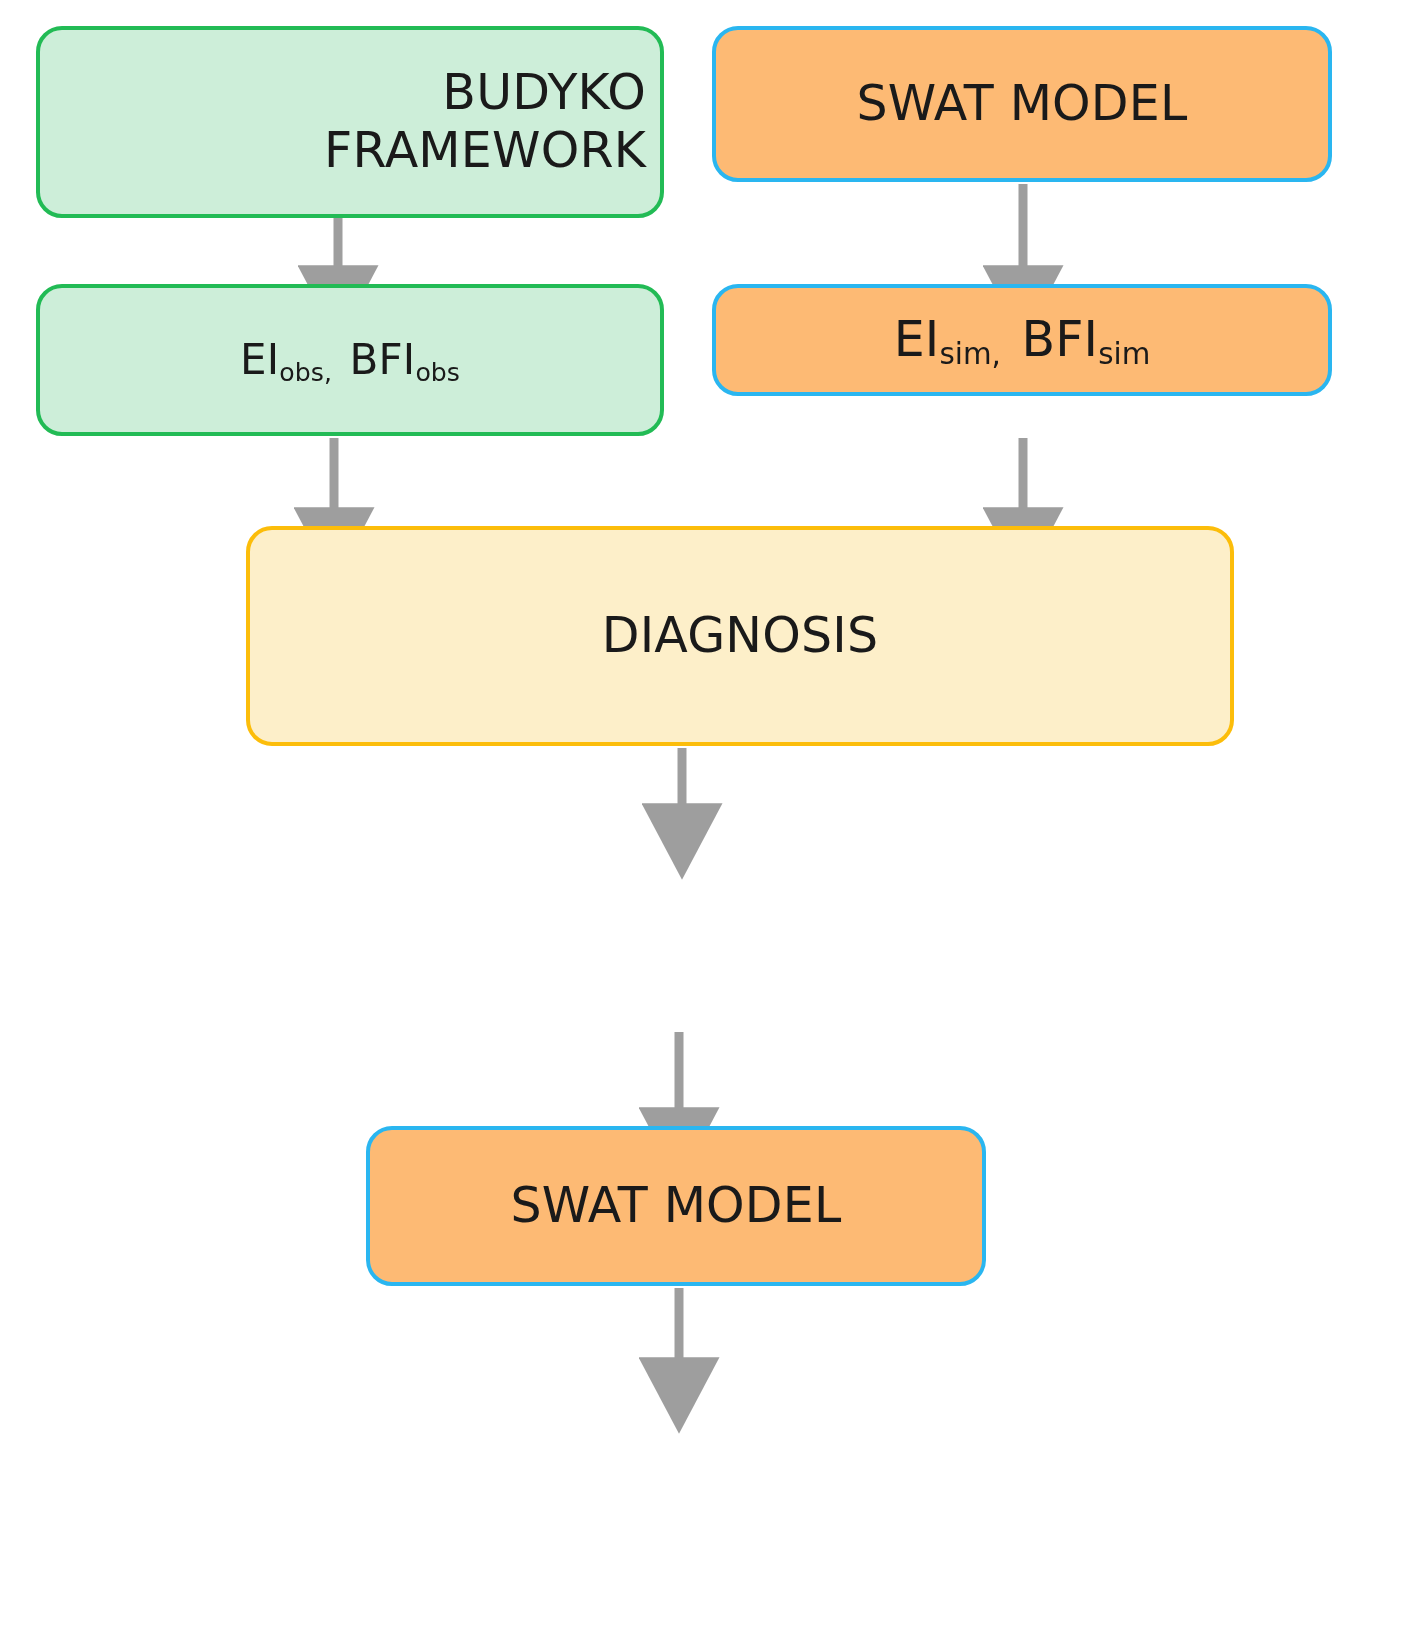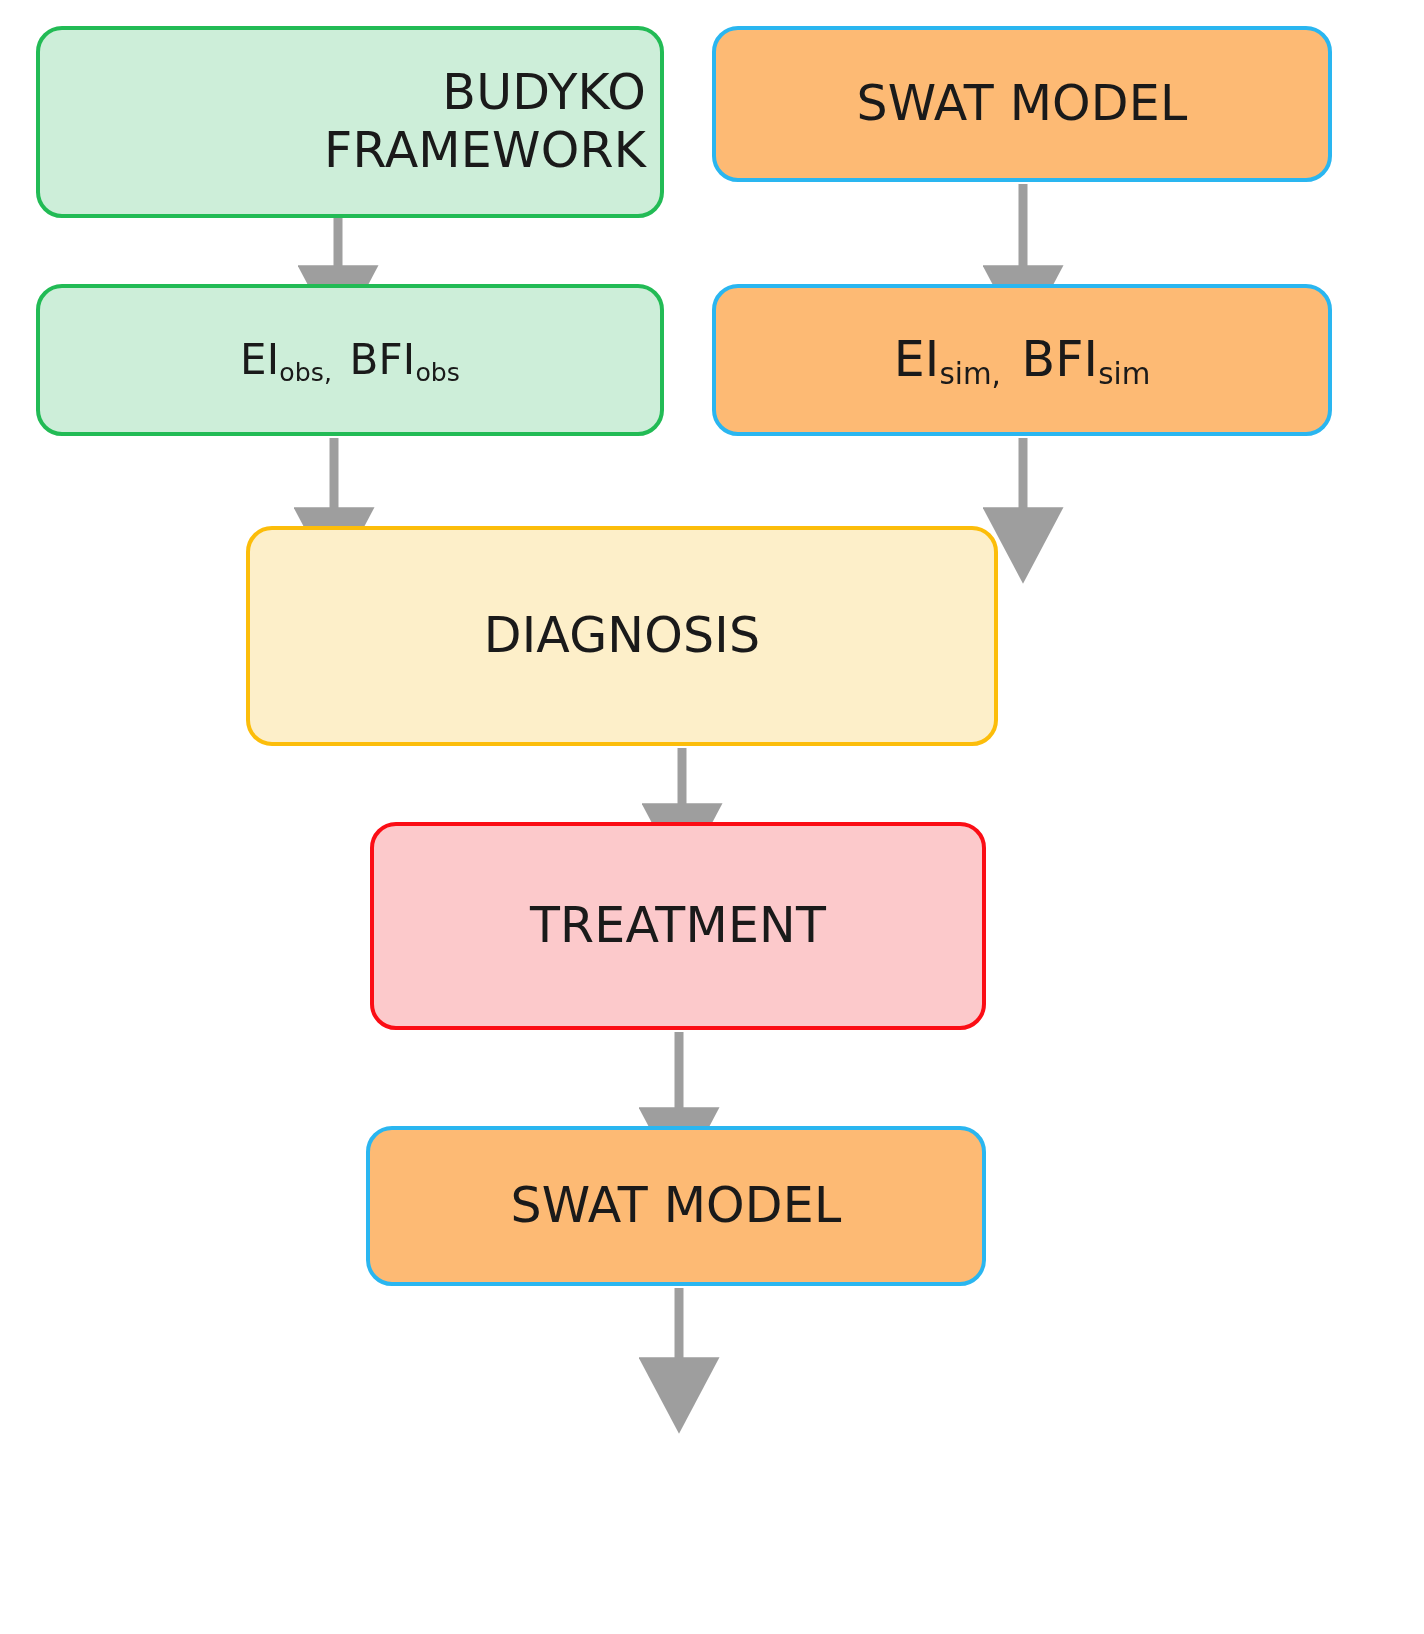--- a/index.html
+++ b/index.html
@@ -61,22 +61,22 @@
   .node.steel {
     background: #d3dce6;
     border-color: #3b7ac0;
     border-width: 4px;
   }
 
   
   #node-budyko       { left: 36px;  top: 26px;   width: 628px; height: 192px; font-size: 49px; text-align: right; }
   #node-swat-top     { left: 712px; top: 26px;   width: 620px; height: 156px; font-size: 49px; }
   #node-obs          { left: 36px;  top: 284px;  width: 628px; height: 152px; font-size: 42px; }
-  #node-sim          { left: 712px; top: 284px;  width: 620px; height: 152px; font-size: 49px; }
-  #node-diagnosis    { left: 246px; top: 526px;  width: 752px; height: 220px; font-size: 49px; }
+  #node-sim          { left: 712px; top: 284px;  width: 620px; height: 112px; font-size: 49px; }
+  #node-diagnosis    { left: 246px; top: 526px;  width: 988px; height: 220px; font-size: 49px; }
   #node-treatment    { left: 370px; top: 822px;  width: 616px; height: 208px; font-size: 49px; }
   #node-swat-bottom  { left: 366px; top: 1126px; width: 620px; height: 160px; font-size: 49px; }
   #node-hydrological { left: 372px; top: 1376px; width: 622px; height: 182px; font-size: 49px; }
 
   
   .sub {
     font-size: 0.60em;
     vertical-align: baseline;
     position: relative;
     top: 0.27em;
@@ -131,22 +131,19 @@
   </div>
 
   <div class="node blue" id="node-sim">
     <span class="node-label"><span>EI</span><span class="sub">sim,</span><span class="gap"> </span><span>BFI</span><span class="sub">sim</span></span>
   </div>
 
   <div class="node yellow" id="node-diagnosis">
     <span class="node-label">DIAGNOSIS</span>
   </div>
 
-  <div class="node pink" id="node-treatment">
-    <span class="node-label">TREATMENT</span>
-  </div>
 
   <div class="node blue" id="node-swat-bottom">
     <span class="node-label">SWAT MODEL</span>
   </div>
 
 
 </div>
 
 </body></html>

